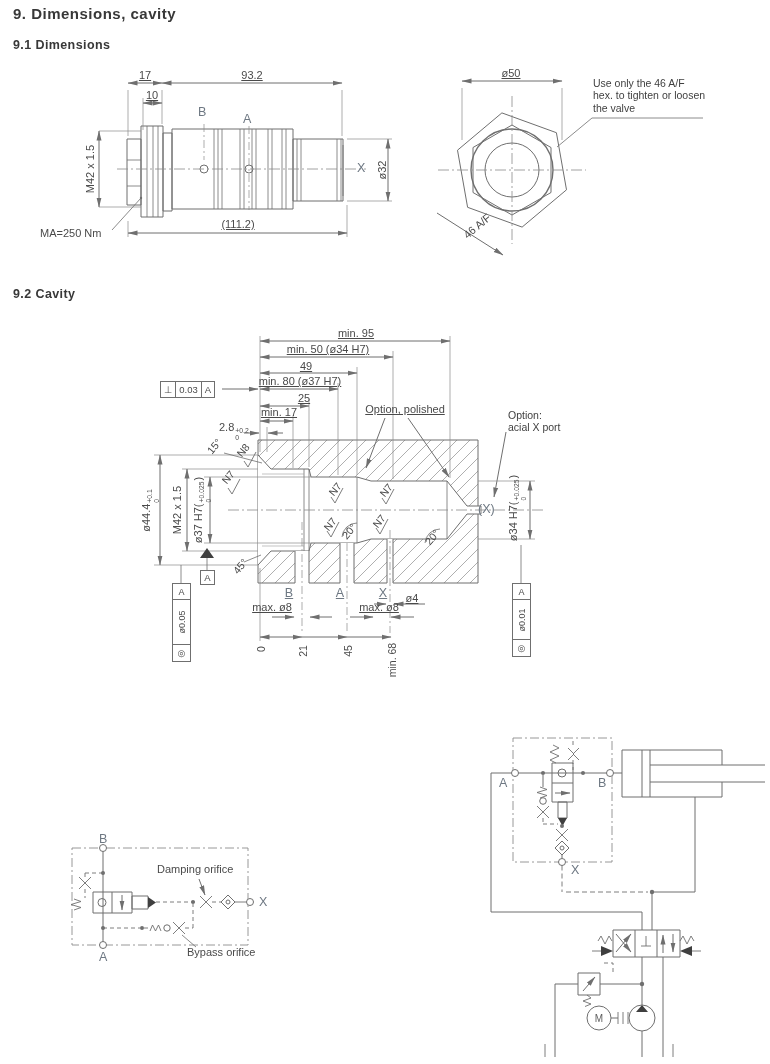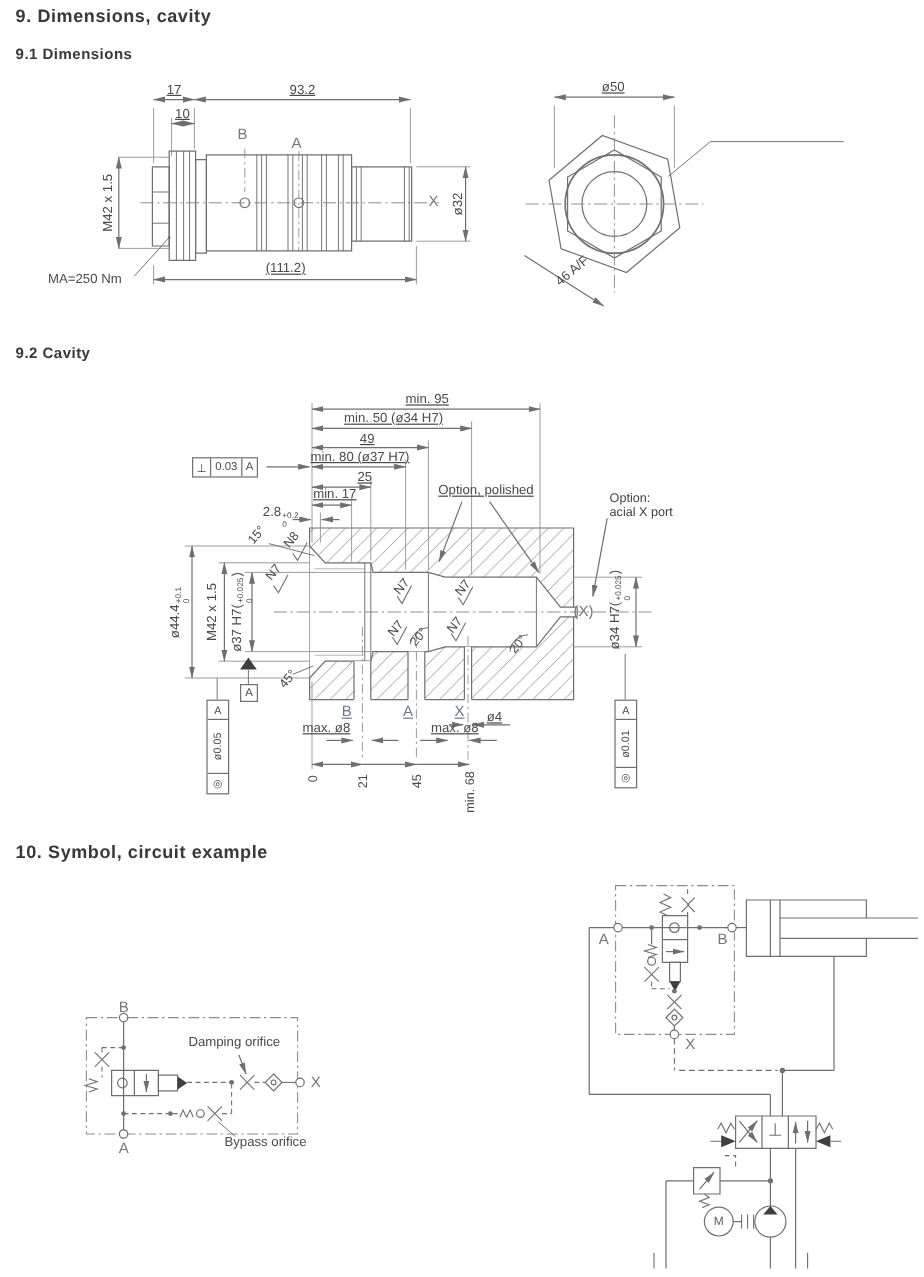--- a/index.html
+++ b/index.html
@@ -259,34 +259,38 @@
     <circle cx="642" cy="1018" r="13"></circle>
     <path d="M642,1005 L648,1012 H636 Z" fill="#3f3f3f" stroke="none"></path>
     <path d="M642,1031 V1057 M663,957 V1057"></path>
     <path d="M545,1044 V1057 M673,1044 V1057" stroke-width="0.9"></path>
   </g>
 </svg>
 
 <div class="h1" style="left:13px;top:5px">9.  Dimensions, cavity</div>
 <div class="h2" style="left:13px;top:38px">9.1  Dimensions</div>
 <div class="h2" style="left:13px;top:287px">9.2  Cavity</div>
-<div class="h1" style="left:13px;top:702px">10. Symbol, circuit example</div>
 
 <span class="lbl cx" style="left:145px;top:69px">17</span>
 <span class="lbl cx" style="left:252px;top:69px">93.2</span>
 <span class="lbl cx" style="left:152px;top:89px">10</span>
 <span class="lbl port" style="left:198px;top:105px">B</span>
 <span class="lbl port" style="left:243px;top:112px">A</span>
 <span class="lbl port" style="left:357px;top:161px">X</span>
 <span class="lbl rot" style="left:90px;top:169px">M42 x 1.5</span>
 <span class="lbl rot" style="left:382px;top:170px">ø32</span>
 <span class="lbl cx" style="left:238px;top:218px">(111.2)</span>
 <span class="lbl" style="left:40px;top:227px">MA=250 Nm</span>
 <span class="lbl cx" style="left:511px;top:67px">ø50</span>
 <span class="lbl rot40" style="left:477px;top:226px">46  A/F</span>
+<div class="note" style="left:593px;top:77px;width:135px">
+  <span>Use only the 46 A/F</span>
+  <span>hex. to tighten or loosen</span>
+  <span>the valve</span>
+</div>
 
 <span class="lbl cx" style="left:356px;top:327px">min. 95</span>
 <span class="lbl cx" style="left:328px;top:343px">min. 50 (ø34 H7)</span>
 <span class="lbl cx" style="left:306px;top:360px">49</span>
 <span class="lbl cx" style="left:300px;top:375px">min. 80 (ø37 H7)</span>
 <span class="lbl cx" style="left:304px;top:392px">25</span>
 <span class="lbl cx" style="left:279px;top:406px">min. 17</span>
 <span class="lbl" style="left:219px;top:421px"><span>2.8</span><span class="tolpair">
         <span>+0.2</span>
         <span>0</span>

